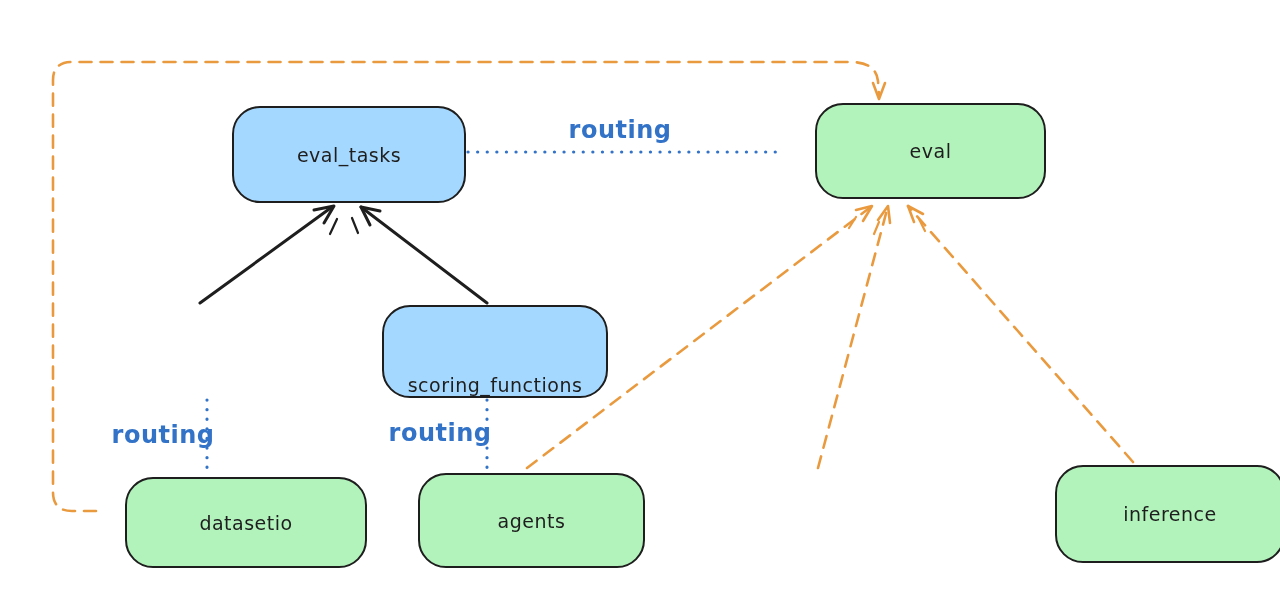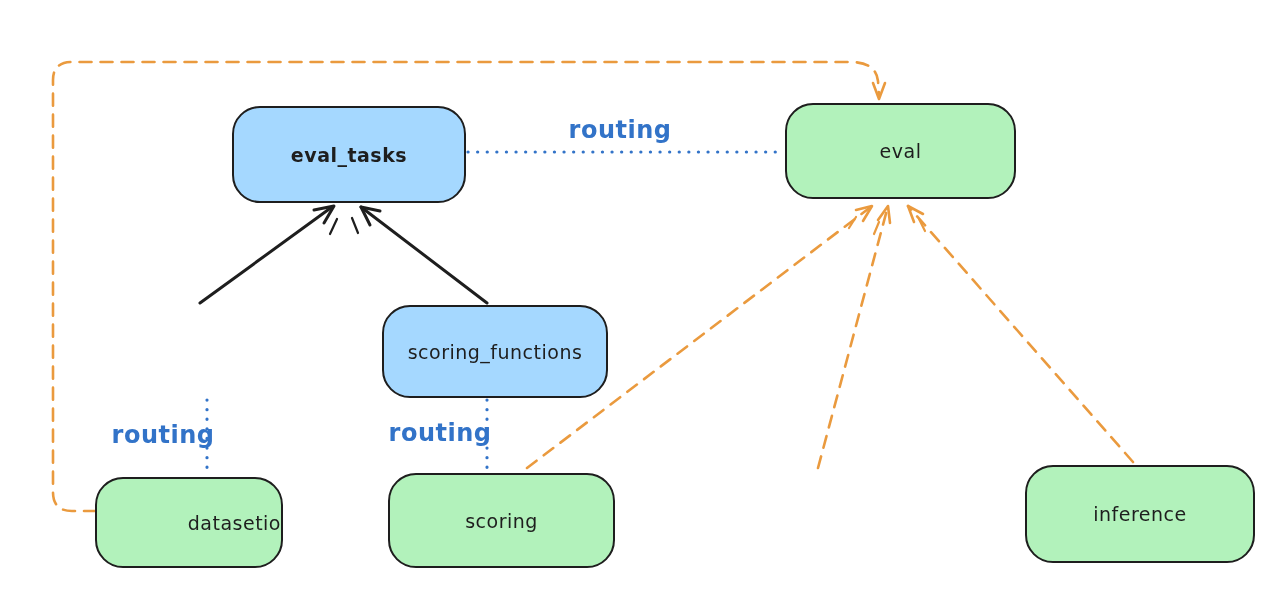--- a/index.html
+++ b/index.html
@@ -27,21 +27,21 @@
     border: 2.5px solid var(--box-stroke, #1e1e1e);
     border-radius: 28px;
     display: flex;
     align-items: center;
     justify-content: center;
     font-size: 19px;
     letter-spacing: 0.5px;
     color: var(--text, #1e1e1e);
   }
   .node.blue  { background: var(--blue-fill, #a5d8ff); }
-  .node.green { background: var(--green-fill, #b2f2bb); }
+  .node.green { background: var(--green-fill, #b2f2bb); margin-left: 30px; }
   .node .node-label { white-space: nowrap; }
   .edge-label {
     position: absolute;
     width: 110px;
     text-align: center;
     color: var(--routing-blue, #3273c8);
     font-weight: 700;
     font-size: 24px;
     letter-spacing: 0.5px;
   }
@@ -80,39 +80,39 @@
 
     <path class="orange-dash" d="M818 468 L888 206"></path>
     <path class="orange-head" d="M890 223 L888 206 L878 220"></path>
     <path class="orange-head" d="M874 234 L879 222" style="stroke-width:2.2"></path>
 
     <path class="orange-dash" d="M1133 462 L908 206"></path>
     <path class="orange-head" d="M923 214 L908 206 L914 222"></path>
     <path class="orange-head" d="M925 231 L919 219" style="stroke-width:2.2"></path>
   </svg>
 
-  <div class="node blue" style="left:232px; top:106px; width:234px; height:97px;font-weight:bold;">
+  <div class="node blue" style="left:232px; top:106px; width:234px; height:97px;">
     <span class="node-label">eval_tasks</span>
   </div>
 
   <div class="node green" style="left:785px; top:103px; width:231px; height:96px;">
     <span class="node-label">eval</span>
   </div>
 
 
-  <div class="node blue" style="left:382px; top:305px; width:226px; height:93px;">
+  <div class="node blue" style="left:382px; top:305px; width:226px; height:93px;align-items:flex-end;">
     <span class="node-label">scoring_functions</span>
   </div>
 
-  <div class="node green" style="left:95px; top:477px; width:188px; height:91px;justify-content:flex-end;">
+  <div class="node green" style="left:95px; top:477px; width:242px; height:91px;">
     <span class="node-label">datasetio</span>
   </div>
 
   <div class="node green" style="left:388px; top:473px; width:227px; height:95px;">
-    <span class="node-label">scoring</span>
+    <span class="node-label">agents</span>
   </div>
 
 
   <div class="node green" style="left:1025px; top:465px; width:230px; height:98px;">
     <span class="node-label">inference</span>
   </div>
 
   <div class="edge-label" style="left:565px; top:116px;">routing</div>
 
   <div class="edge-label" style="left:108px; top:421px;">routing</div>

